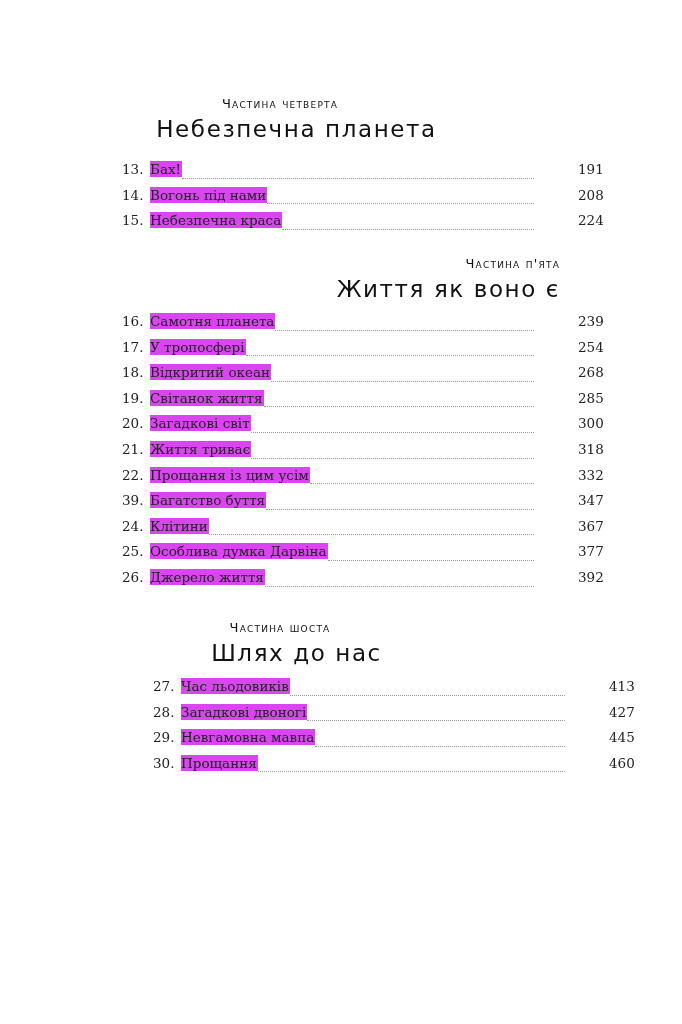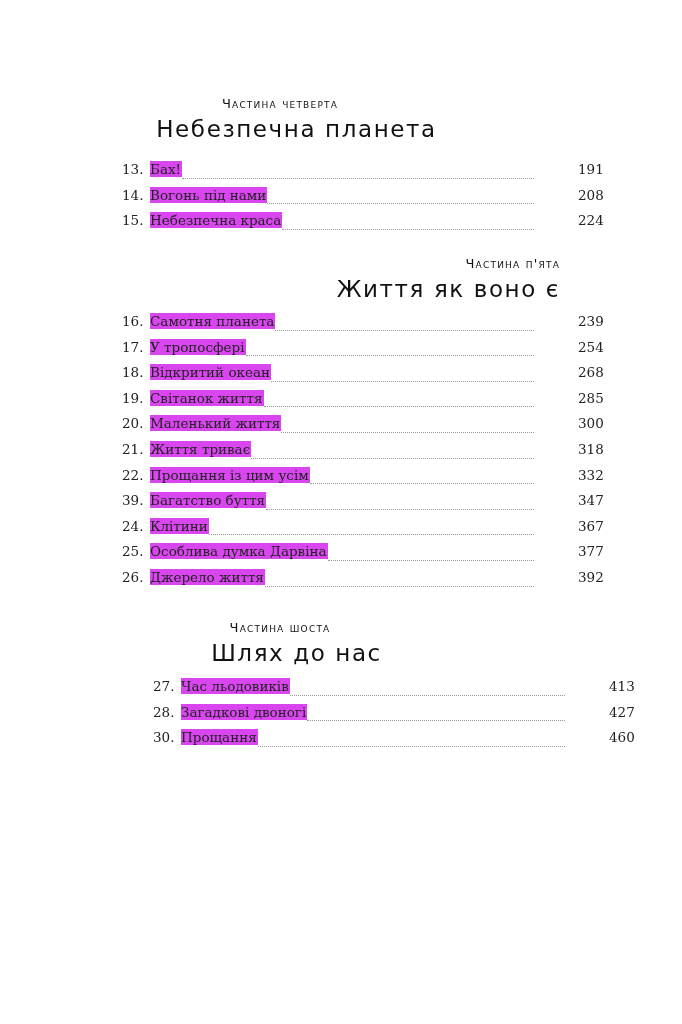--- a/index.html
+++ b/index.html
@@ -93,21 +93,21 @@
     </div>
   <div class="entry">
       <span class="num">19.</span>
       <span class="title">Світанок життя</span>
       <span class="leader"></span>
       <span class="gap"></span>
       <span class="page">285</span>
     </div>
   <div class="entry">
       <span class="num">20.</span>
-      <span class="title">Маленький життя</span>
+      <span class="title">Загадкові світ</span>
       <span class="leader"></span>
       <span class="gap"></span>
       <span class="page">300</span>
     </div>
   <div class="entry">
       <span class="num">21.</span>
       <span class="title">Життя триває</span>
       <span class="leader"></span>
       <span class="gap"></span>
       <span class="page">318</span>
@@ -162,19 +162,26 @@
       <span class="page">413</span>
     </div>
   <div class="entry">
       <span class="num">28.</span>
       <span class="title">Загадкові двоногі</span>
       <span class="leader"></span>
       <span class="gap"></span>
       <span class="page">427</span>
     </div>
   <div class="entry">
+      <span class="num">29.</span>
+      <span class="title">Невгамовна мавпа</span>
+      <span class="leader"></span>
+      <span class="gap"></span>
+      <span class="page">445</span>
+    </div>
+  <div class="entry">
       <span class="num">30.</span>
       <span class="title">Прощання</span>
       <span class="leader"></span>
       <span class="gap"></span>
       <span class="page">460</span>
     </div>
 </div>
 
 </body></html>

